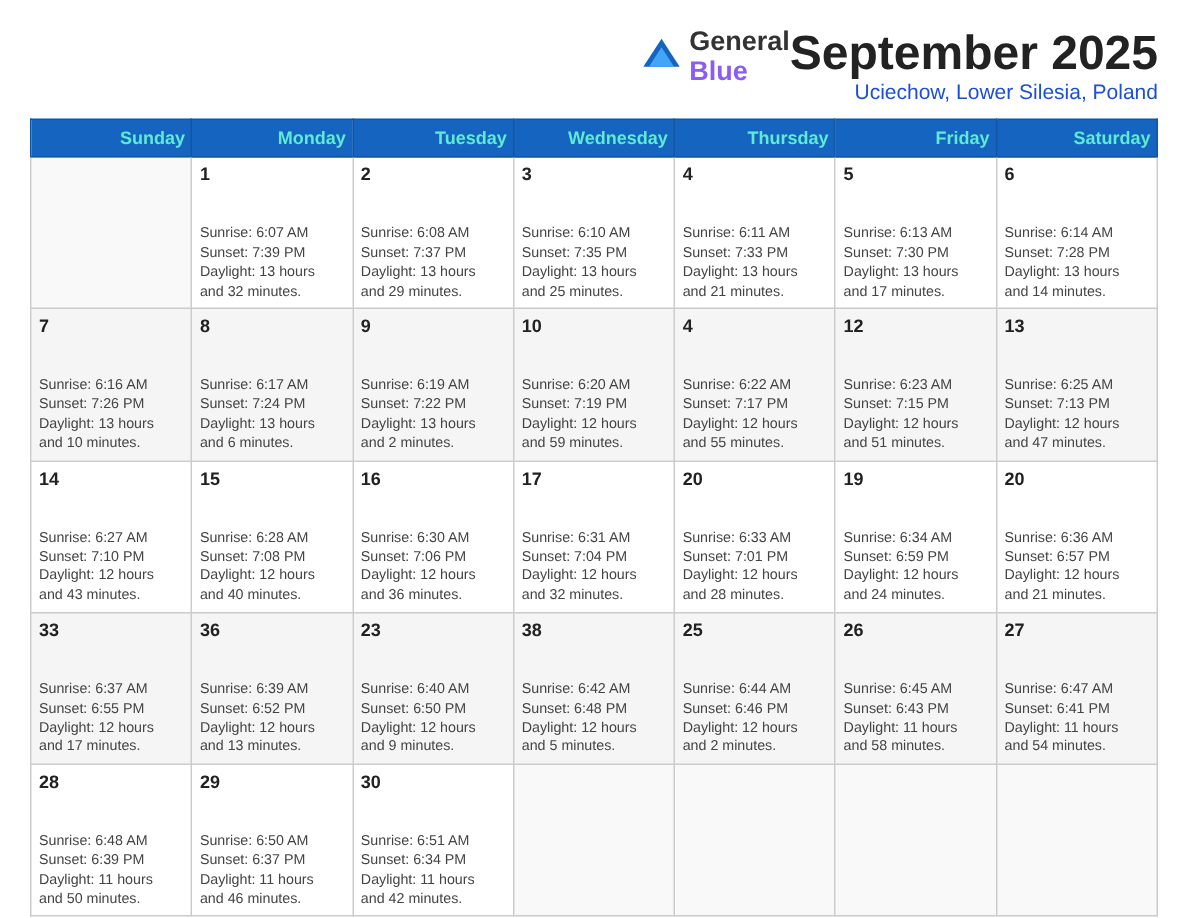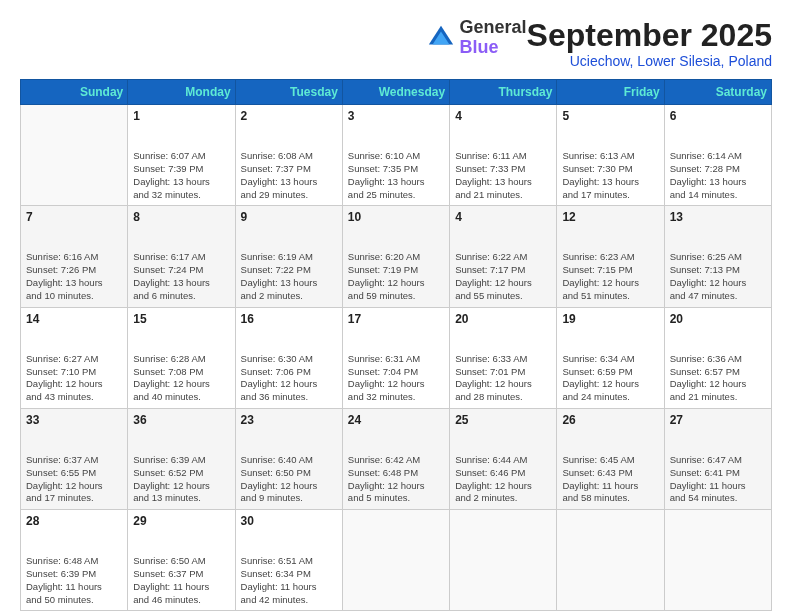--- a/index.html
+++ b/index.html
@@ -224,21 +224,21 @@
           </td>
           <td>
             <span class="day-number">36</span>
             <div class="day-info">Sunrise: 6:39 AM<br>Sunset: 6:52 PM<br>Daylight: 12 hours<br>and 13 minutes.</div>
           </td>
           <td>
             <span class="day-number">23</span>
             <div class="day-info">Sunrise: 6:40 AM<br>Sunset: 6:50 PM<br>Daylight: 12 hours<br>and 9 minutes.</div>
           </td>
           <td>
-            <span class="day-number">24</span>
+            <span class="day-number">38</span>
             <div class="day-info">Sunrise: 6:42 AM<br>Sunset: 6:48 PM<br>Daylight: 12 hours<br>and 5 minutes.</div>
           </td>
           <td>
             <span class="day-number">25</span>
             <div class="day-info">Sunrise: 6:44 AM<br>Sunset: 6:46 PM<br>Daylight: 12 hours<br>and 2 minutes.</div>
           </td>
           <td>
             <span class="day-number">26</span>
             <div class="day-info">Sunrise: 6:45 AM<br>Sunset: 6:43 PM<br>Daylight: 11 hours<br>and 58 minutes.</div>
           </td>

